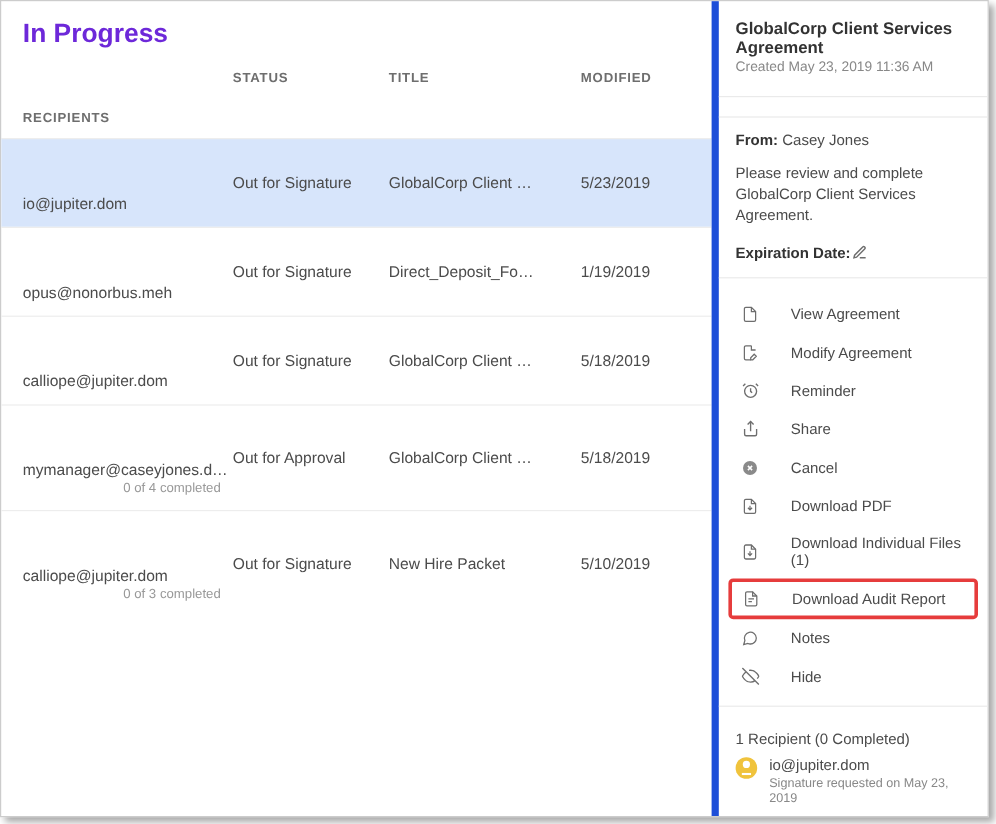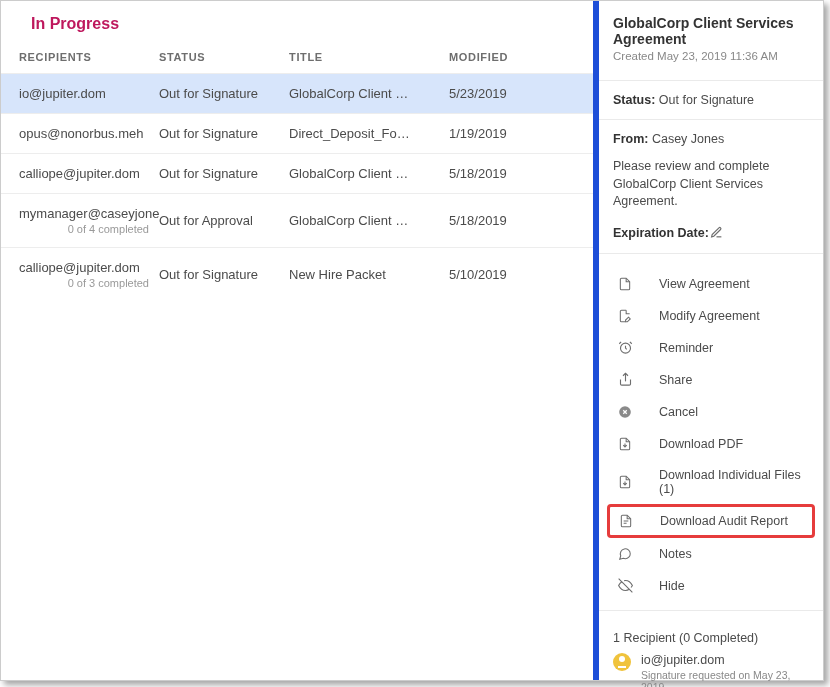--- a/index.html
+++ b/index.html
@@ -28,38 +28,37 @@
     }
     .sidebar {
       width: 230px;
       border-left: 6px solid #1d4ed8;
       padding: 14px 14px 10px 14px;
       display: flex;
       flex-direction: column;
       font-size: 12.5px;
     }
     h2.page-title {
-      font-size: 16px;
+      font-size: 22px;
       font-weight: 600;
-      color: #be185d;
+      color: #6d28d9;
       padding: 0 0 18px 18px;
-      margin-left: 12px;
     }
     .table {
       width: 100%;
     }
     .thead {
       display: flex;
       padding: 0 18px 10px 18px;
       font-size: 11px;
       letter-spacing: 0.06em;
       color: #6e6e6e;
       font-weight: 600;
     }
-    .col-recip { width: 140px; }
+    .col-recip { width: 175px; margin-top: 34px; }
     .col-status { width: 130px; }
     .col-title { width: 160px; }
     .col-date { flex: 1; }
     .row {
       display: flex;
       align-items: center;
       padding: 12px 18px;
       border-top: 1px solid #ededed;
       font-size: 13px;
       color: #4b4b4b;
@@ -248,24 +247,20 @@
     <div class="col-date cell">5/10/2019</div>
   </div>
         </div>
     </div>
   </div>
 
   <div class="sidebar">
     <div class="side-title">GlobalCorp Client Services Agreement</div>
     <div class="side-created">Created May 23, 2019 11:36 AM</div>
     <div class="side-sep"></div>
-    <div class="side-line">
-      <strong>Status:</strong>
-      <span>Out for Signature</span>
-    </div>
     <div class="side-sep"></div>
     <div class="side-line">
       <strong>From:</strong>
       <span>Casey Jones</span>
     </div>
     <div class="side-msg">Please review and complete GlobalCorp Client Services Agreement.</div>
     <div class="side-line exp-row">
       <strong>Expiration Date:</strong>
       <span class="icon">
         <svg width="13" height="13" viewBox="0 0 24 24" fill="none" stroke="currentColor" stroke-width="2.2">

